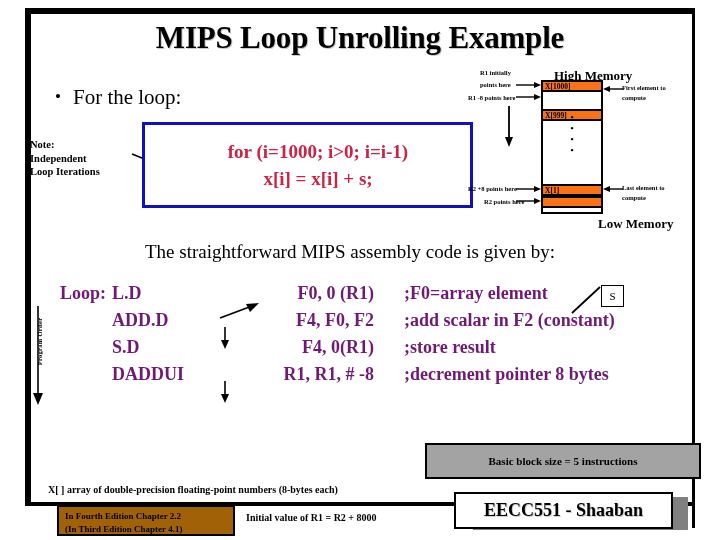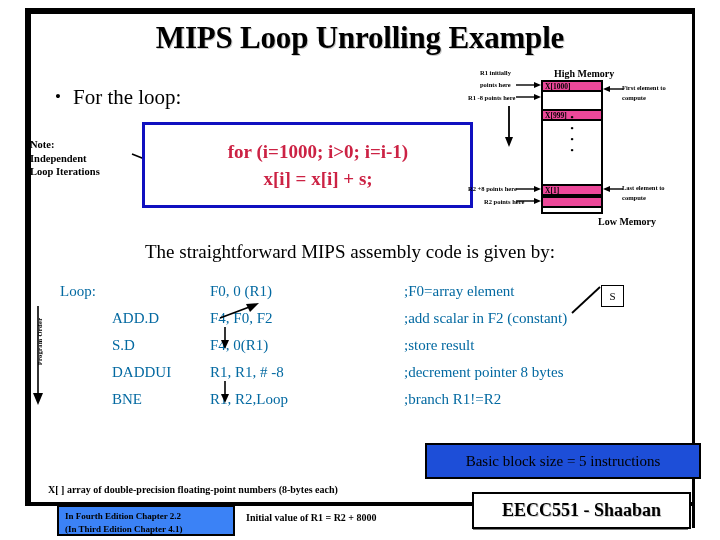--- a/index.html
+++ b/index.html
@@ -59,30 +59,30 @@
   #loopbox .cline.l2 { font-size:19px; }
 
   
   #memdiag { position:absolute; left:470px; top:66px; width:225px; height:165px; }
   .mem-col {
     position:absolute; left:71px; top:14px; width:62px; height:134px;
     border:2px solid #000; box-sizing:border-box; background:#fff;
   }
   .mem-cell {
     position:absolute; left:71px; width:62px; height:12px;
-    border:2px solid #000; box-sizing:border-box; background:#ec4899;
+    border:2px solid #000; box-sizing:border-box; background:#f97316;
     font-size:7.5px; font-weight:bold; font-family:"Liberation Serif", serif;
     line-height:9px; padding-left:2px; color:#000;
   }
   .mem-lbl {
     position:absolute; font-size:6.5px; font-weight:bold; color:#000;
     font-family:"Liberation Serif", serif; line-height:9px; white-space:nowrap;
   }
   .mem-hdr {
-    position:absolute; font-size:10px; font-weight:bold; color:#000;
+    position:absolute; font-size:13px; font-weight:bold; color:#000;
     font-family:"Liberation Serif", serif; white-space:nowrap;
   }
   .mem-dots {
     position:absolute; left:98px; top:46px; width:8px;
     font-size:9px; line-height:11px; color:#000; text-align:center; font-weight:bold;
   }
 
   
   #asm-head {
     position:absolute; left:0; top:241px; width:700px; text-align:center;
@@ -92,26 +92,26 @@
     position:absolute; left:27px; top:306px; width:22px; height:100px;
   }
   #progorder .potext {
     position:absolute; left:-30px; top:32px; width:84px;
     transform:rotate(-90deg);
     font-size:6.5px; font-weight:bold; letter-spacing:.3px;
     text-align:center; color:#000; white-space:nowrap;
   }
   #asm {
     position:absolute; left:60px; top:283px; width:620px;
-    font-size:15px; color:#0369a1; font-weight:normal;
+    font-size:18px; color:#701a75; font-weight:bold;
   }
   #asm .row { position:relative; height:27px; }
   #asm .c-label { position:absolute; left:0;   width:52px; }
   #asm .c-op    { position:absolute; left:52px;  width:110px; }
-  #asm .c-args  { position:absolute; left:150px; width:140px; }
+  #asm .c-args  { position:absolute; left:174px; width:140px;text-align:right; }
   #asm .c-cmt   { position:absolute; left:305px; width:320px;margin-left:39px; }
 
   .dep-arrow { position:absolute; }
 
   #sbox {
     position:absolute; left:601px; top:285px; width:21px; height:20px;
     border:1.5px solid #000; background:#fff;
     font-size:11px; text-align:center; line-height:20px; color:#000;
   }
   #sbox-line { position:absolute; left:570px; top:285px; width:34px; height:30px; }
@@ -120,40 +120,40 @@
   #bnote {
     position:absolute; left:40px; top:444px; width:420px;
     font-size:10.5px; font-weight:bold; line-height:15px; color:#000;
   }
   #bnote2 {
     position:absolute; left:48px; top:484px;
     font-size:10px; font-weight:bold; color:#000;
   }
   #bbsize {
     position:absolute; left:425px; top:443px; width:272px; height:32px;
-    border:2px solid #000; background:#1d4ed8;
+    border:2px solid #000; background:#a3a3a3;
     display:flex; align-items:center; justify-content:center;
-    font-size:15px; font-weight:normal; color:#000;
+    font-size:11px; font-weight:bold; color:#000;
   }
   #edbox {
     position:absolute; left:57px; top:505px; width:178px; height:31px;
-    border:2px solid #000; background:#3b82f6;
+    border:2px solid #000; background:#a16207;
     font-size:9px; font-weight:bold; line-height:13px; color:#000;
     padding:3px 0 0 6px; box-sizing:border-box;
   }
   #initval {
     position:absolute; left:246px; top:512px;
     font-size:10px; font-weight:bold; color:#000;
   }
   #eecc-shadow {
     position:absolute; left:473px; top:497px; width:215px; height:33px;
     background:#808080;
   }
   #eecc {
-    position:absolute; left:472px; top:492px; width:215px; height:33px;
+    position:absolute; left:454px; top:492px; width:215px; height:33px;
     border:2px solid #000; background:#ffffff;
     display:flex; align-items:center; justify-content:center;
     font-size:18px; font-weight:bold; color:#000;
     text-shadow:1px 1px 0 #cfcfcf;
   }
 </style>
 </head>
 <body>
 
 <div id="slide">
@@ -244,20 +244,21 @@
     <svg style="position:absolute; left:3px; top:0; width:16px; height:100px;" viewBox="0 0 16 100">
       <line x1="8" y1="0" x2="8" y2="90" stroke="#000" stroke-width="1.6"></line>
       <polygon points="8,99 3,87 13,87" fill="#000"></polygon>
     </svg>
     <div class="potext">Program Order</div>
   </div>
 
   <div id="asm">
     <div class="row">
       <span class="c-label">Loop:</span>
+      <span class="c-op">L.D</span>
       <span class="c-args">F0, 0 (R1)</span>
       <span class="c-cmt">;F0=array element</span>
     </div>
     <div class="row">
       <span class="c-label"></span>
       <span class="c-op">ADD.D</span>
       <span class="c-args">F4, F0, F2</span>
       <span class="c-cmt">;add scalar in F2  (constant)</span>
     </div>
     <div class="row">
@@ -265,26 +266,20 @@
       <span class="c-op">S.D</span>
       <span class="c-args">F4, 0(R1)</span>
       <span class="c-cmt">;store result</span>
     </div>
     <div class="row">
       <span class="c-label"></span>
       <span class="c-op">DADDUI</span>
       <span class="c-args">R1, R1, # -8</span>
       <span class="c-cmt">;decrement pointer 8 bytes</span>
     </div>
-    <div class="row">
-      <span class="c-label"></span>
-      <span class="c-op">BNE</span>
-      <span class="c-args">R1, R2,Loop</span>
-      <span class="c-cmt">;branch R1!=R2</span>
-    </div>
   </div>
 
   <svg class="dep-arrow" style="left:218px; top:300px; width:44px; height:24px;" viewBox="0 0 44 24">
     <line x1="2" y1="18" x2="34" y2="6" stroke="#000" stroke-width="1.8"></line>
     <polygon points="41,3 28,4 32,12" fill="#000"></polygon>
   </svg>
   <svg class="dep-arrow" style="left:218px; top:327px; width:14px; height:24px;" viewBox="0 0 14 24">
     <line x1="7" y1="0" x2="7" y2="16" stroke="#000" stroke-width="1.6"></line>
     <polygon points="7,22 3,13 11,13" fill="#000"></polygon>
   </svg>

